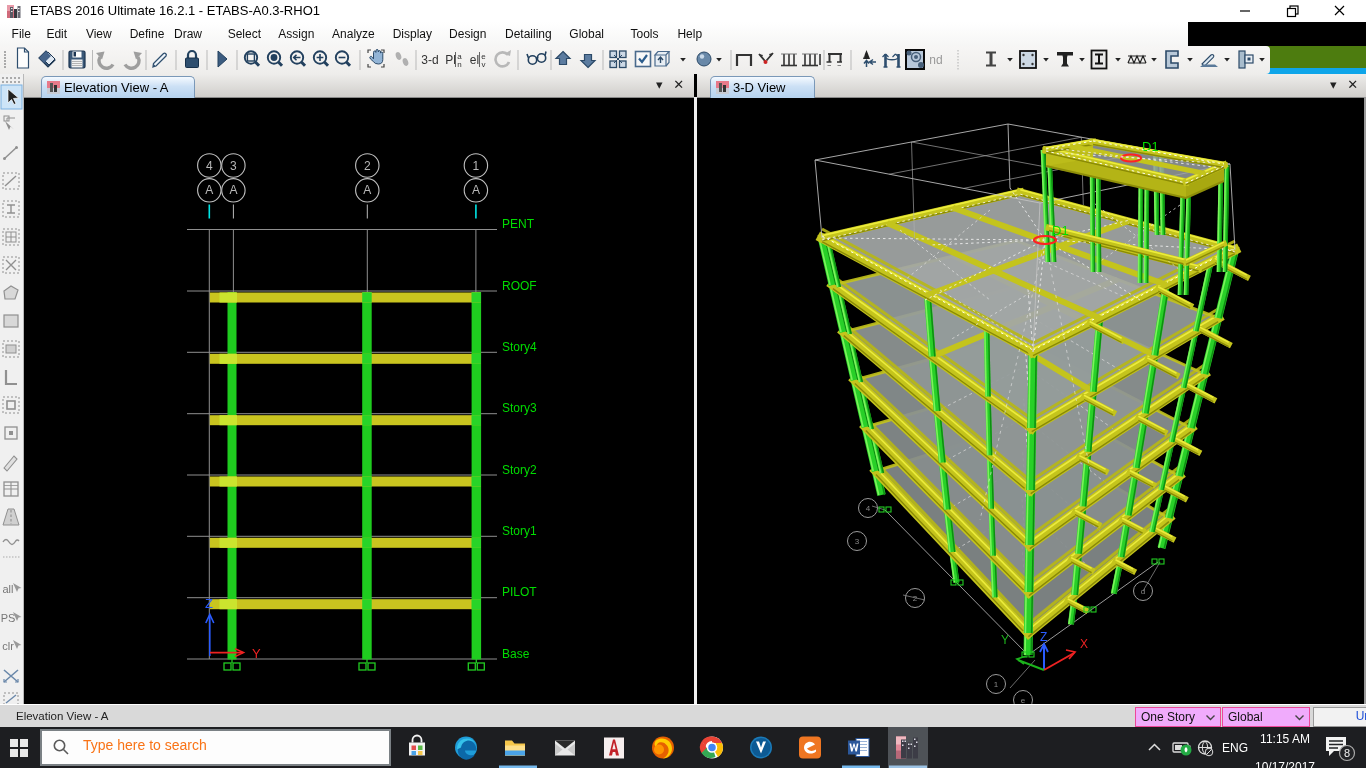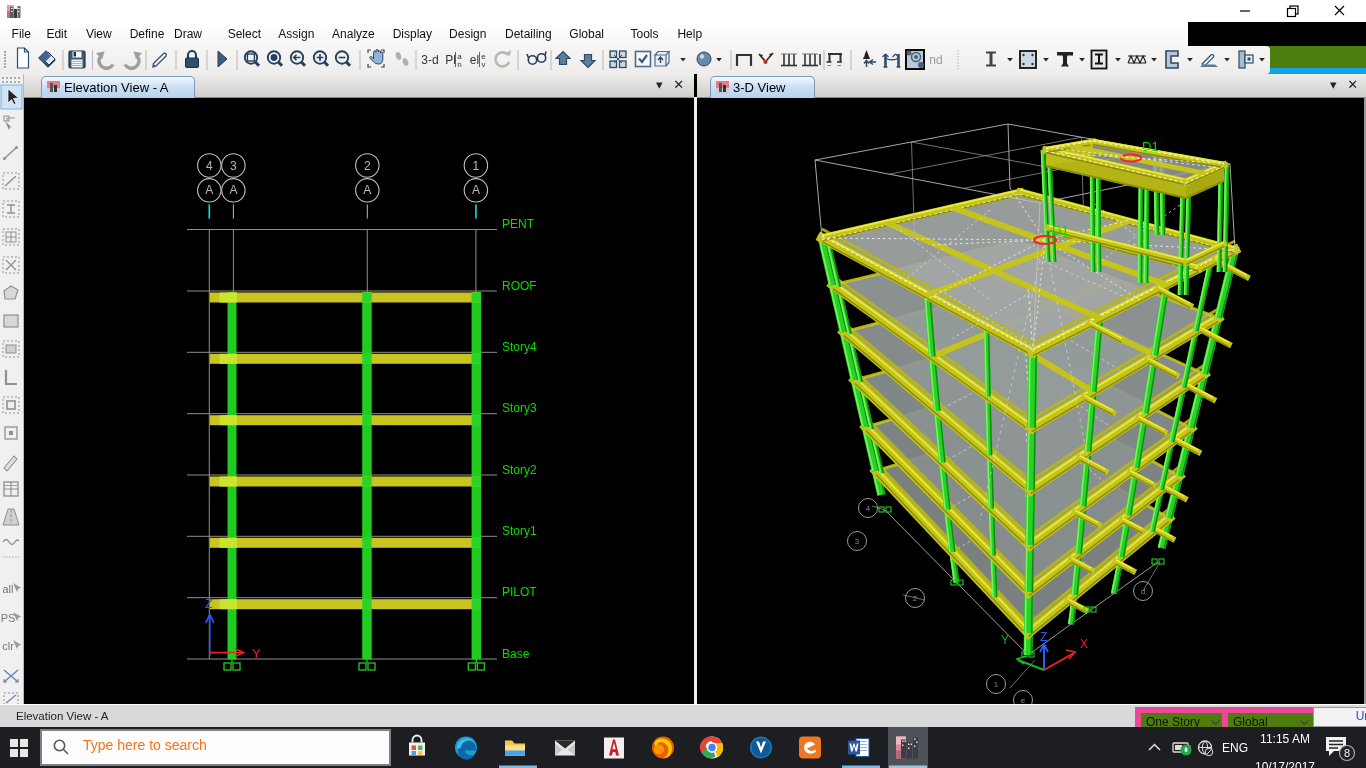--- a/index.html
+++ b/index.html
@@ -12,21 +12,21 @@
 #toolbarlight{left:0;top:0;width:1270px;height:28px;background:linear-gradient(#f7f6f5,#eeedeb);border-radius:0 4px 4px 0;}
 #lefttools{left:0;top:74px;width:23px;height:630px;background:#f0f0f0;border-right:1px solid #b8b8b8;}
 #win1{left:24px;top:74px;width:670px;height:630px;background:#000;}
 #win2{left:697px;top:74px;width:669px;height:630px;background:#000;}
 .tabstrip{position:absolute;left:0;top:0;width:100%;height:23px;background:linear-gradient(#eeedeb,#d0cecb);border-bottom:1px solid #8a8a8a;}
 .tab{position:absolute;top:2px;height:21px;background:linear-gradient(#f5faff,#cce0f5 45%,#b5d2ee);border:1px solid #7a98b8;border-bottom:none;border-radius:5px 5px 0 0;display:flex;align-items:center;}
 .tabtext{font-size:13px;color:#000;margin-left:4px;}
 .winbtns{position:absolute;top:3px;font-size:13px;color:#222;}
 #statusbar{left:0;top:704px;width:1366px;height:23px;background:#d9d9d9;border-top:1px solid #fff;}
 #statustext{left:16px;top:5px;font-size:11.5px;color:#222;}
-.combo{position:absolute;top:2px;height:18px;background:#4d7c0f;border:6px solid #ec4899;font-size:12px;color:#111;}
+.combo{position:absolute;top:2px;height:18px;background:#f0abfc;border:1px solid #ec4899;font-size:12px;color:#111;}
 .combo .ct{position:absolute;left:5px;top:2px;}
 #unitsbtn{position:absolute;top:2px;left:1313px;width:48px;height:18px;background:#f2f2f2;border:1px solid #9a9a9a;font-size:12px;color:#1d4ed8;text-align:right;line-height:17px;padding-left:31px;}
 #taskbar{left:0;top:727px;width:1366px;height:41px;background:#1d1e21;}
 #searchbox{position:absolute;left:40px;top:2px;width:351px;height:37px;background:#fdfdfd;border:2px solid #7b8185;box-sizing:border-box;}
 #searchtext{position:absolute;font-size:14px;color:#f97316;}
 .tray{position:absolute;color:#fff;font-size:12px;}
 </style>
 </head>
 <body>
 
@@ -35,20 +35,21 @@
       <rect x="0" y="1" width="7" height="13" fill="#d06a7a"></rect>
       <rect x="0" y="1" width="7" height="6" fill="#e89aa8"></rect>
       <rect x="3" y="3" width="3" height="11" fill="#5a5a64"></rect>
       <rect x="7" y="5" width="3" height="9" fill="#38383f"></rect>
       <rect x="10.5" y="2" width="3" height="12" fill="#6a6a74"></rect>
       <rect x="4" y="4" width="1.5" height="1" fill="#eee"></rect>
       <rect x="4" y="7" width="1.5" height="1" fill="#eee"></rect>
       <rect x="11" y="4" width="1.5" height="1" fill="#eee"></rect>
       <rect x="11" y="7" width="1.5" height="1" fill="#eee"></rect>
     </svg>
+  <div class="abs" id="titletext">ETABS 2016 Ultimate 16.2.1 - ETABS-A0.3-RHO1</div>
   <svg class="abs" style="left:1236px;top:2px" width="120" height="18" viewBox="0 0 120 18">
     <line x1="4" y1="9" x2="14" y2="9" stroke="#000" stroke-width="1.2"></line>
     <rect x="54" y="4" width="8" height="8" fill="none" stroke="#000" stroke-width="1.2"></rect>
     <rect x="51.5" y="6.5" width="8" height="8" fill="#fff" stroke="#000" stroke-width="1.2"></rect>
     <path d="M99 4 L108 13 M108 4 L99 13" stroke="#000" stroke-width="1.2"></path>
   </svg>
 </div>
 
 <div class="abs" id="menubar">
     <div class="menuitem" style="left:11.6px;">File</div>

